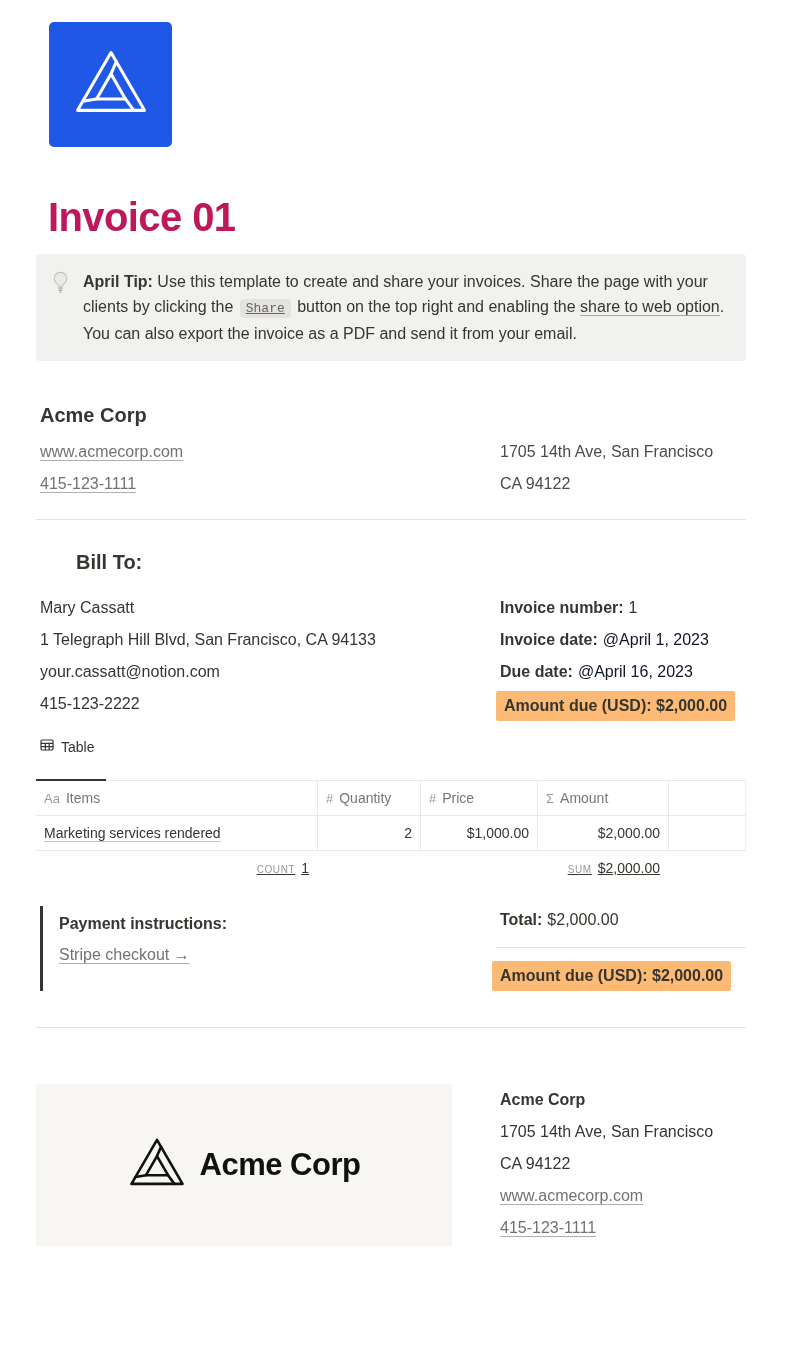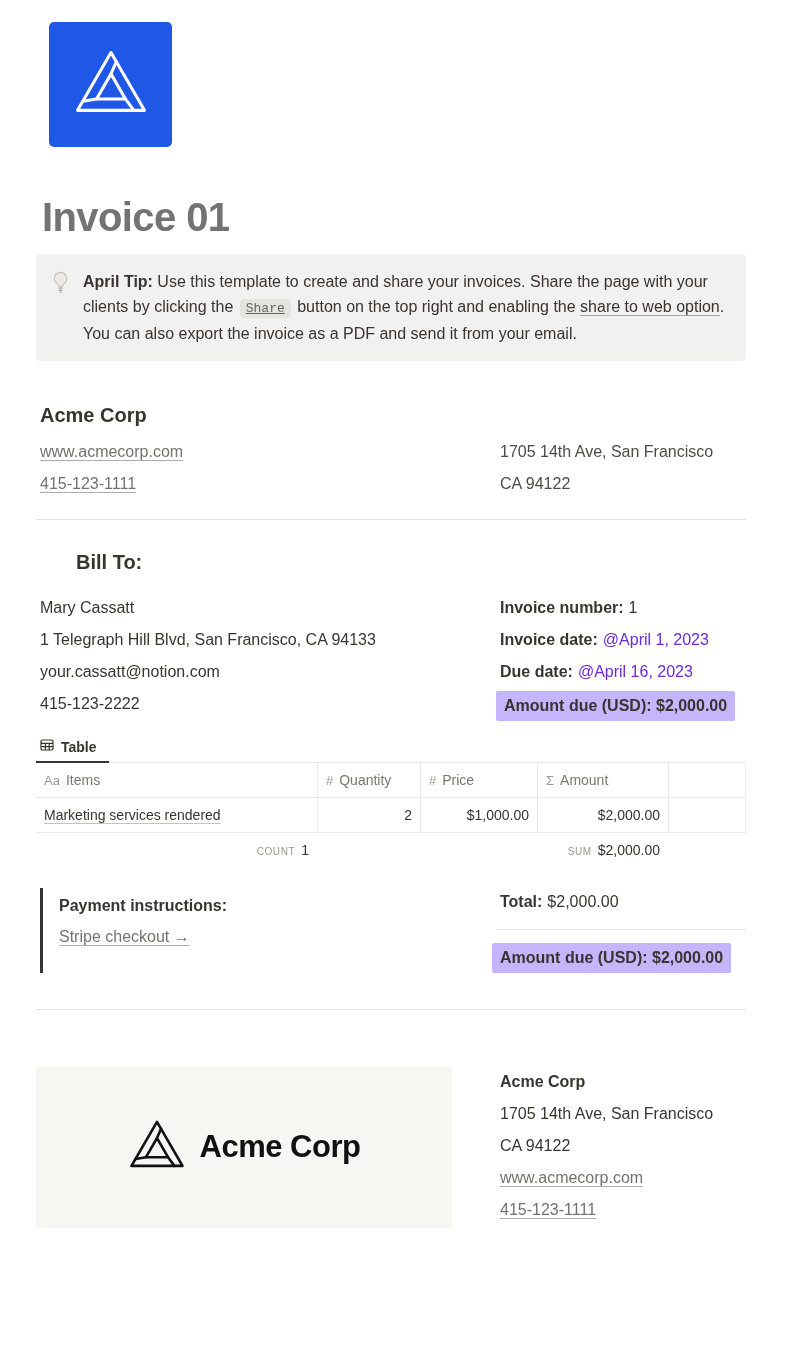--- a/index.html
+++ b/index.html
@@ -16,23 +16,23 @@
   
   .page-icon {
     margin:22px 0 0 13px;
     width:123px; height:125px; border-radius:5px;
     background:#1F57E6;
     display:flex; align-items:center; justify-content:center;
   }
 
   
   h1.page-title {
-    margin:46px 0 0 6px;
+    margin:46px 0 0 12px;
     font-size:40px; line-height:1.2; font-weight:700;
-    letter-spacing:-0.6px; color:#737373;
+    letter-spacing:-0.6px; color:#be185d;
   }
 
   
   .callout {
     margin-top:13px;
     background:#F1F1EF; border-radius:4px;
     padding:15px 16px 15px 14px;
     display:flex; gap:11px;
   }
   .callout-icon { flex:0 0 22px; padding-top:1px; }
@@ -59,55 +59,55 @@
   .line { font-size:16px; line-height:32px; }
   .pad4 { padding-left:4px; }
   .gray-link { color:#73726E; }
   .addr { color:#4d4b47; }
 
   .divider { height:1px; background:#E3E2DF; }
 
   .kv { font-size:16px; line-height:32px; }
   .kv .lbl { font-weight:700; }
   .kv .val { margin-left:5px; }
-  .kv .mention { margin-left:5px; color:#6d28d9; }
+  .kv .mention { margin-left:5px; color:#0f172a; }
   .hl-block {
     display:inline-block;
-    background:#c4b5fd; border-radius:2px;
+    background:#fdba74; border-radius:2px;
     font-weight:700; font-size:16px; line-height:24px;
     padding:3px 8px; margin-left:-4px; margin-top:3px;
   }
 
   .intro { margin:52px 0 0 4px; font-size:16px; line-height:26px; color:#787774; width:704px; }
 
   
   .tabbar { margin-top:17px; border-bottom:1px solid #E9E9E7; display:flex; }
   .tab {
     display:inline-flex; align-items:center; gap:7px;
-    padding:0 12px 6px 4px; margin-bottom:-1px;
+    padding:0 12px 24px 4px; margin-bottom:-1px;
     border-bottom:2px solid #37352F;
-    font-size:14px; font-weight:700; color:#37352F;
+    font-size:14px; font-weight:400; color:#37352F;
     cursor:pointer;
   }
 
   
   .tbl { width:710px; font-size:14px; }
   .trow { display:grid; grid-template-columns:281px 103px 117px 131px 78px; border-bottom:1px solid #E9E9E7; }
   .tcell { padding:8px 8px; min-height:34px; display:flex; align-items:center; }
   .tcell + .tcell { border-left:1px solid #E9E9E7; }
   .tcell:last-child { border-right:1px solid #F0F0EE; }
   .thead .tcell { color:#787774; gap:6px; }
   .thead .cicon { color:#9B9A97; font-size:13px; }
   .num { justify-content:flex-end; text-align:right; }
   .title-cell {
     font-weight:500;
     text-decoration:underline; text-underline-offset:3px;
     text-decoration-color:rgba(55,53,47,0.3);
   }
-  .calcrow { display:grid; grid-template-columns:281px 103px 117px 131px 78px; }
+  .calcrow { display:grid; grid-template-columns:281px 103px 117px 131px 78px;text-decoration:underline; }
   .calc { padding:9px 8px; display:flex; align-items:baseline; justify-content:flex-end; gap:6px; cursor:pointer; }
   .calc-lbl { font-size:10px; letter-spacing:0.6px; color:#989794; }
   .calc-val { font-size:14px; color:#37352F; }
 
   
   .paytot { display:grid; grid-template-columns:460px 250px; margin-top:21px; }
   .quote { border-left:3px solid #37352F; padding:2px 0 2px 16px; margin-left:4px; }
   .quote .line { line-height:31px; }
   .totcol .divider { margin:13px 0 10px 0; }
   .tot-line { font-size:16px; line-height:28px; padding-left:4px; }

